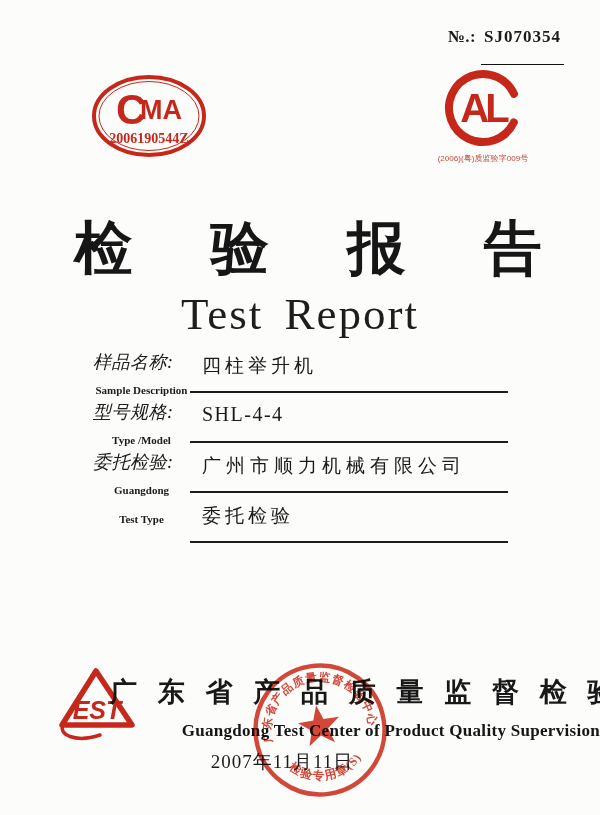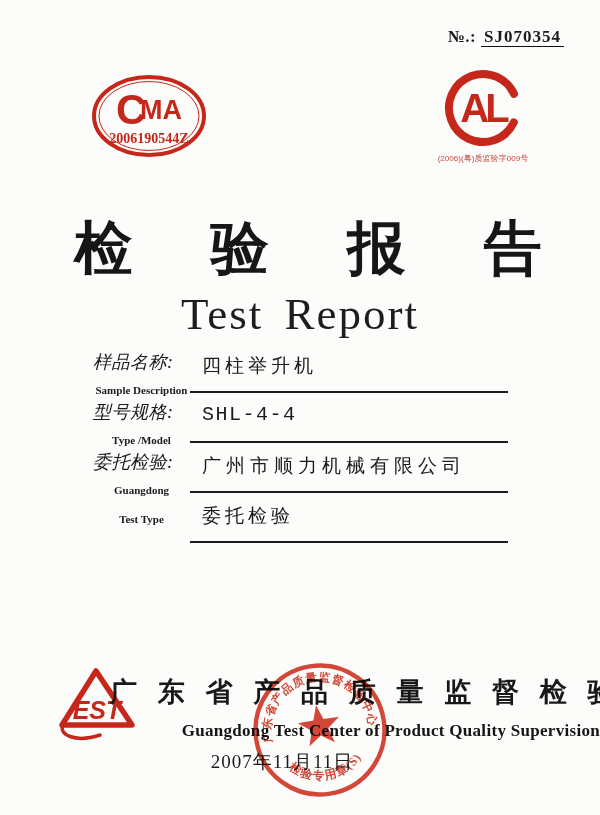--- a/index.html
+++ b/index.html
@@ -13,21 +13,21 @@
     color:#1b1b1b;
   }
 
   
   .serial{
     position:absolute;top:27px;right:36px;
     font-size:17px;letter-spacing:.5px;font-weight:bold;
   }
   .serial .num{
     border-bottom:1.6px solid #111;
-    padding:0 3px 0 3px;font-weight:bold;letter-spacing:1px;
+    padding:0 3px 18px 3px;font-weight:bold;letter-spacing:1px;
   }
 
   
   .cma-mark{position:absolute;left:90px;top:73px;}
   .al-wrap{position:absolute;left:428px;top:68px;width:110px;text-align:center;}
   .al-caption{
     margin-top:1px;font-size:8.5px;color:#c8493c;
     font-family:"Liberation Sans","DejaVu Sans",sans-serif;
     transform:scale(.95);white-space:nowrap;
   }
@@ -57,21 +57,20 @@
   .field-label{width:97px;flex:none;text-align:center;}
   .label-cn{font-size:18px;line-height:1.15;text-align:left;letter-spacing:.5px;font-style:italic;}
   .label-en{
     font-size:11px;font-weight:bold;margin-top:11px;white-space:nowrap;
   }
   .field-value{
     flex:1;margin-left:0;
     border-bottom:2px solid #1c1c1c;
     font-size:19px;padding:1px 0 8px 12px;
     letter-spacing:4px;
-    font-family:Liberation Mono, monospace;
   }
   .row-model .field-value{letter-spacing:1.5px;font-size:20px;}
   .row-applicant .field-value{letter-spacing:5px;}
 
   
   .est-logo{position:absolute;left:52px;top:663px;}
   .org-cn{
     position:absolute;left:110px;top:674px;width:450px;
     font-size:27px;font-weight:bold;
     letter-spacing:7px;white-space:nowrap;

